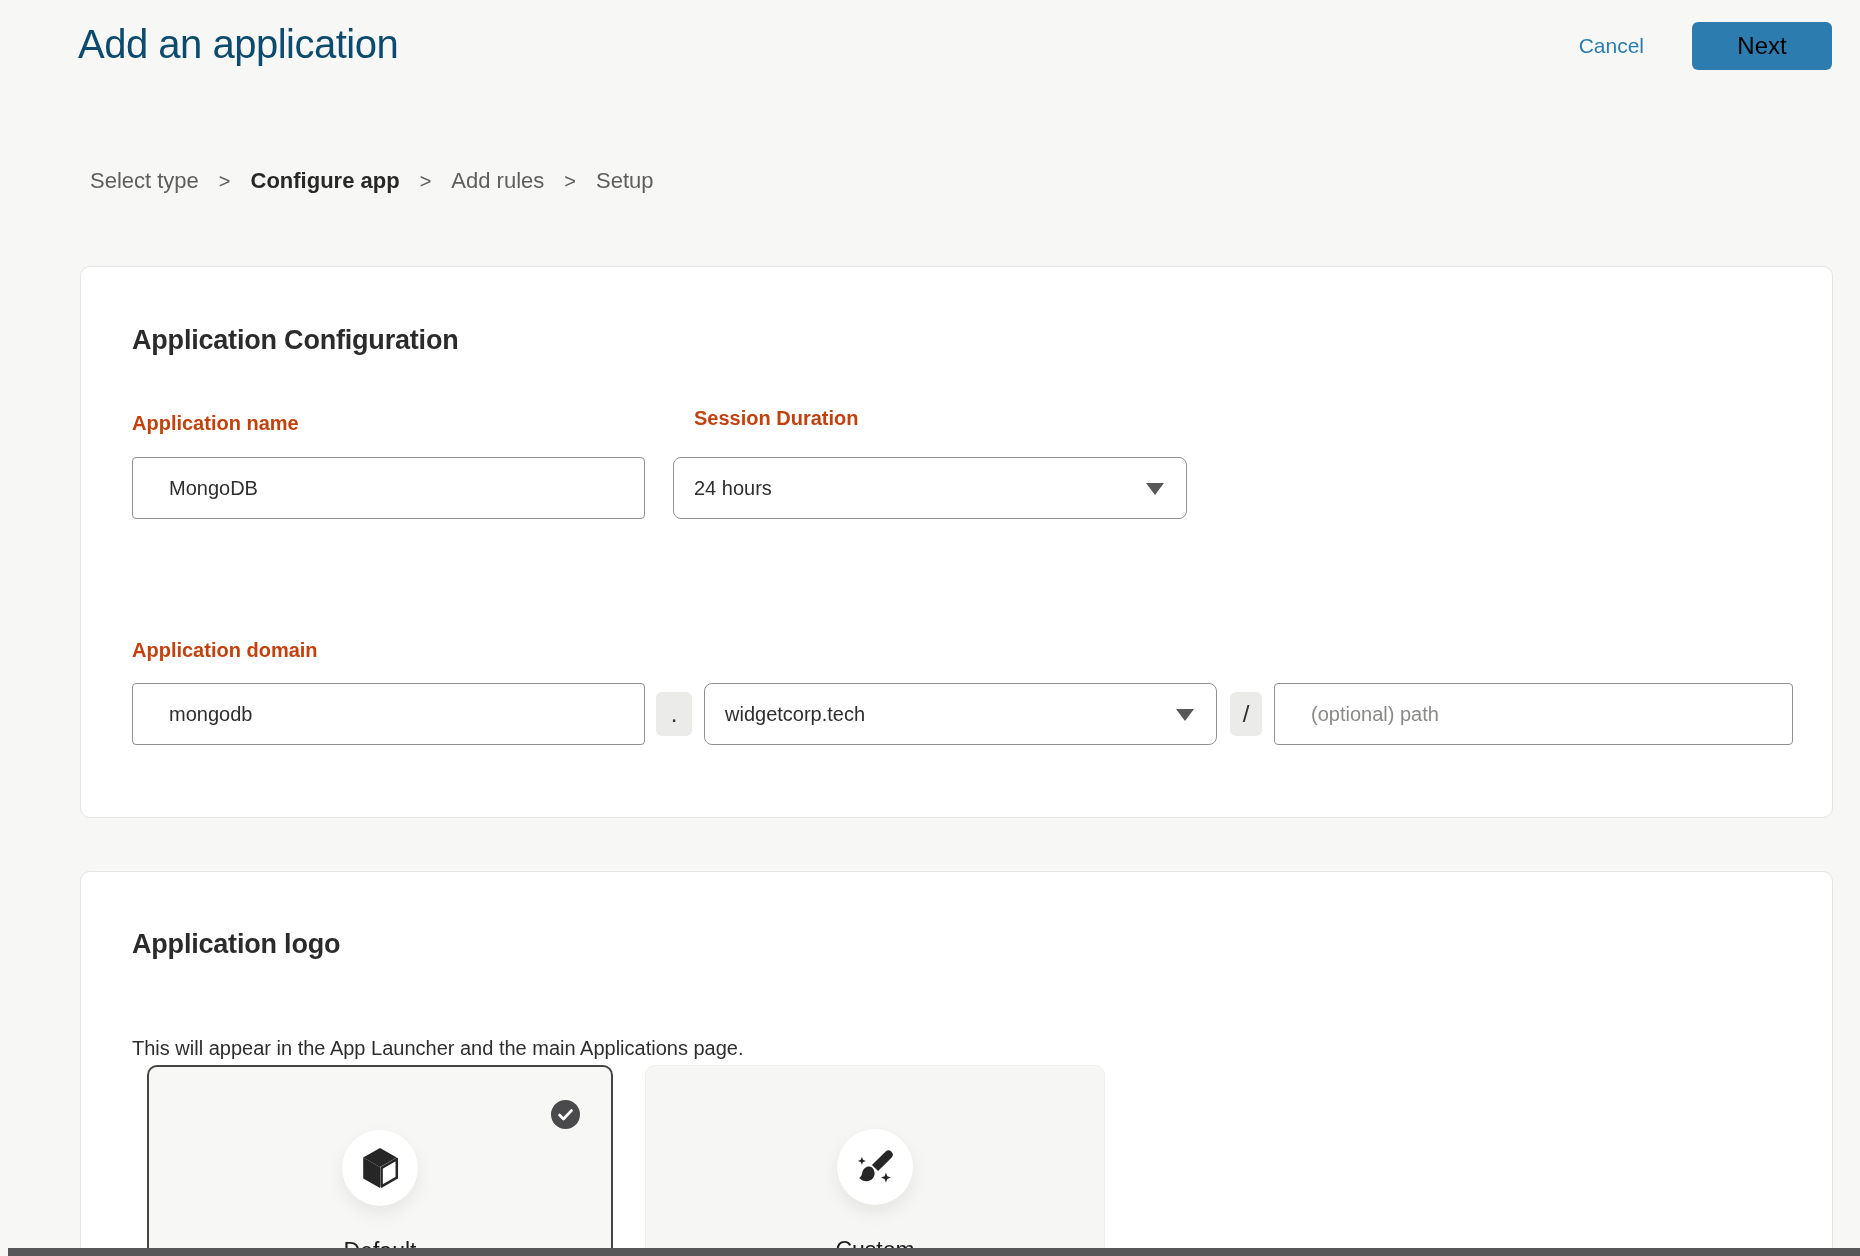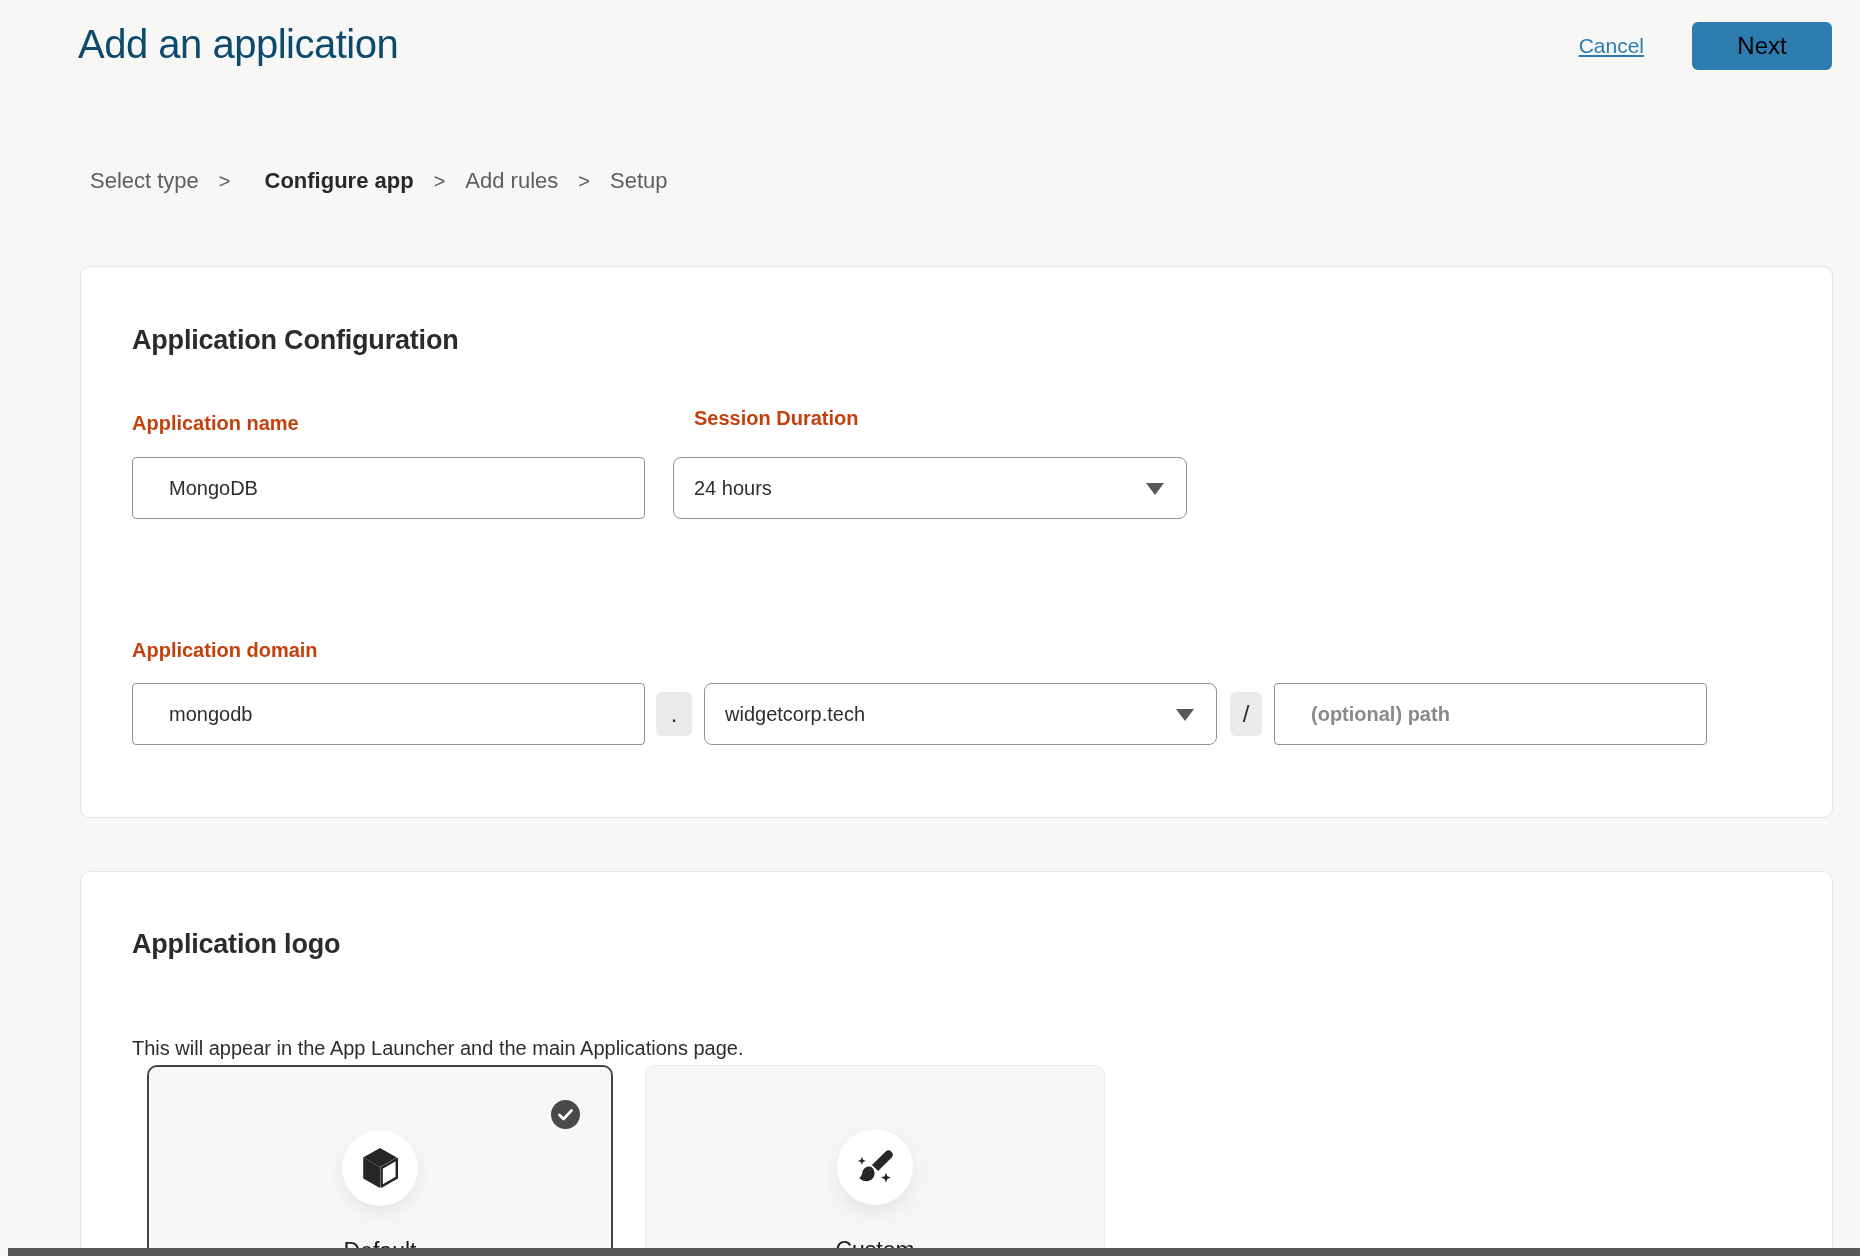--- a/index.html
+++ b/index.html
@@ -14,34 +14,33 @@
     position: absolute; left: 78px; top: 22px;
     font-size: 40px; font-weight: 400; letter-spacing: -0.5px; color: #0c4a6e;
   }
   .header-actions {
     position: absolute; top: 22px; right: 28px;
     display: flex; align-items: center; gap: 48px; height: 48px;
   }
   .cancel-link {
     color: #2c7cb0; font-size: 21px; cursor: pointer; background: none; border: none;
     font-family: "Liberation Sans", sans-serif;
-    text-decoration: underline;
   }
   .next-btn {
     background: #2c7cb0; color: #000000; border: none; border-radius: 6px;
     width: 140px; height: 48px; font-size: 24px; cursor: pointer;
     font-family: "Liberation Sans", sans-serif;
   }
   .breadcrumb {
     position: absolute; left: 90px; top: 168px;
     display: flex; align-items: center; gap: 20px;
     font-size: 22px; color: #5e5e5e;
   }
   .breadcrumb .step { cursor: pointer; }
-  .breadcrumb .step.active { font-weight: 700; color: #282828; margin-left: 14px; }
+  .breadcrumb .step.active { font-weight: 700; color: #282828; }
   .breadcrumb .sep { color: #5e5e5e; font-size: 20px; }
 
   .card {
     position: absolute; left: 80px; width: 1753px;
     background: #ffffff; border: 1px solid #e4e4e3; border-radius: 10px;
   }
   #config-card { top: 266px; height: 552px; }
   #logo-card   { top: 871px; height: 430px; }
 
   .card-heading {
@@ -139,21 +138,21 @@
 
   <div class="sep-box" style="left: 575px; top: 425px;">.</div>
 
   <div class="selectbox" style="left: 623px; top: 416px; width: 513px;">
     <span>widgetcorp.tech</span>
     <span class="caret-down"></span>
   </div>
 
   <div class="sep-box" style="left: 1149px; top: 425px; width: 32px;">/</div>
 
-  <input class="text-input" style="left: 1193px; top: 416px; width: 433px; font-weight: bold;" type="text" placeholder="(optional) path">
+  <input class="text-input" style="left: 1193px; top: 416px; width: 519px;" type="text" placeholder="(optional) path">
 </section>
 
 <section class="card" id="logo-card">
   <h2 class="card-heading" style="top: 57px; text-align: center;">Application logo</h2>
   <p class="logo-desc" style="top: 145px;">This will appear in the App Launcher and the main Applications page.</p>
 </section>
 
 <div class="logo-tile" id="tile-default">
   <svg class="check-badge" viewBox="0 0 29 29">
     <circle cx="14.5" cy="14.5" r="14.5" fill="#4a4a4c"></circle>

